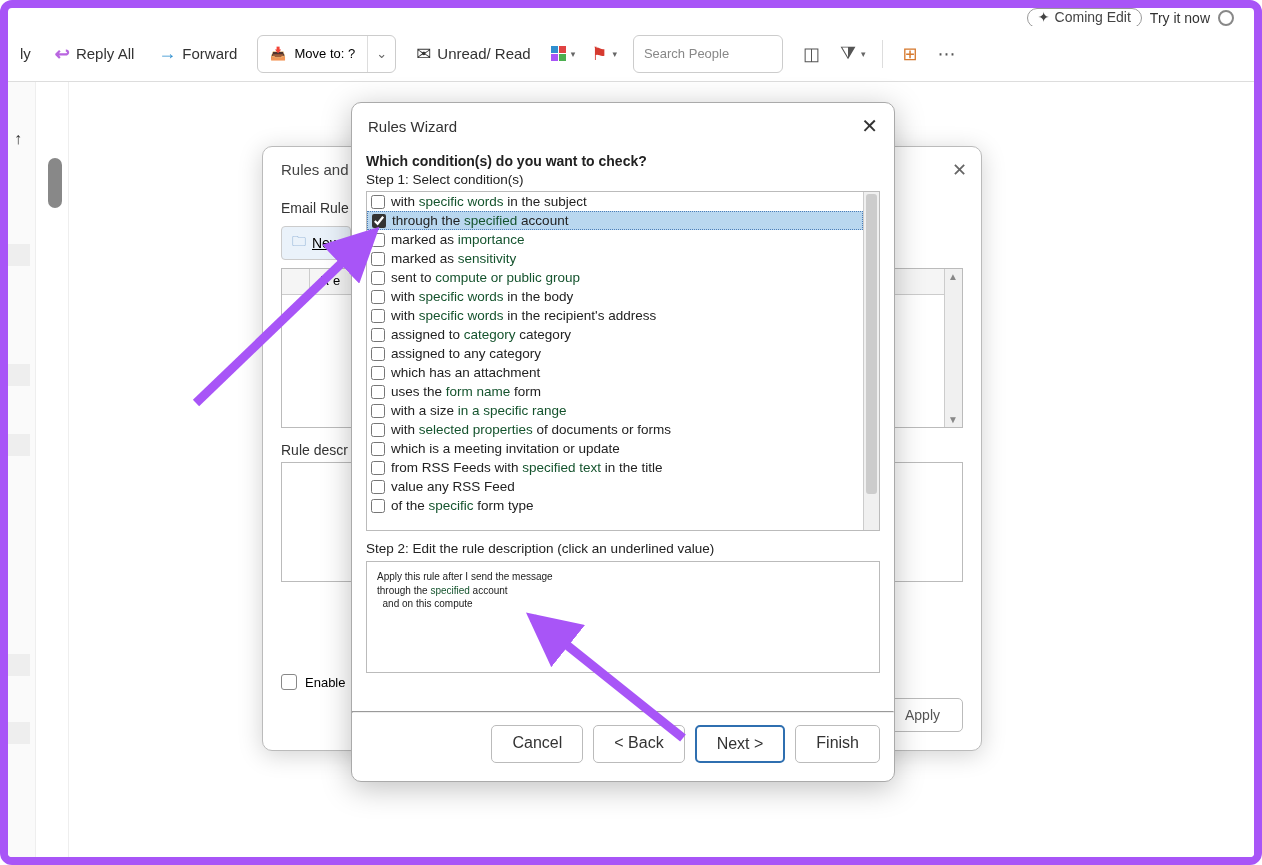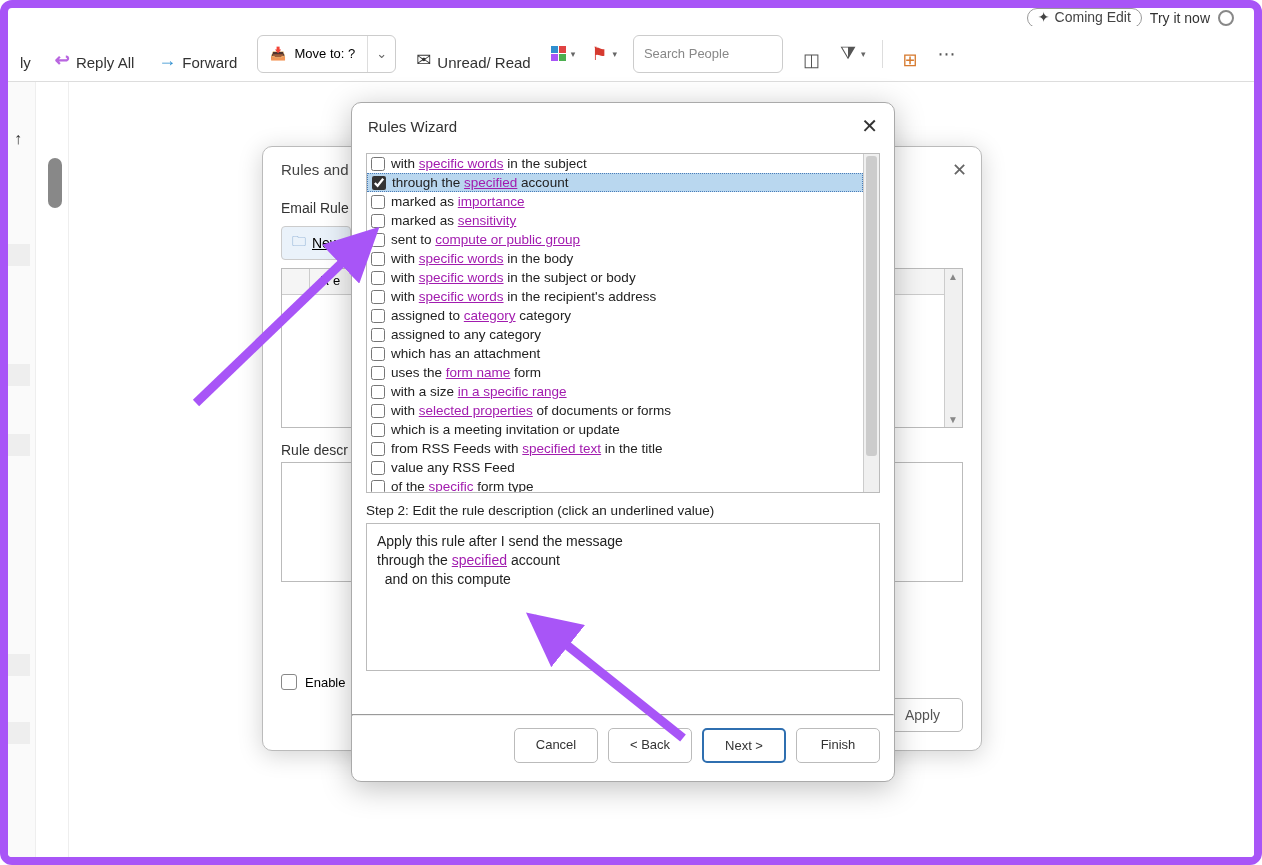--- a/index.html
+++ b/index.html
@@ -40,21 +40,21 @@
     height: 56px;
     border-bottom: 1px solid #ddd;
     display: flex;
     align-items: center;
     gap: 16px;
     padding: 0 8px;
     background: #fff;
   }
   .toolbar .tb-btn {
     display: inline-flex;
-    align-items: flex-end;
+    align-items: center;
     gap: 6px;
     color: #333;
     font-size: 15px;
     cursor: pointer;
     height: 34px;
     padding: 0 4px;
   }
   .toolbar .reply-ico { color: #b966e0; font-size: 18px; font-weight: bold; }
   .toolbar .fwd-ico { color: #2f8fcf; font-size: 18px; font-weight: bold; }
   .toolbar .move-box {
@@ -287,57 +287,57 @@
   }
   .cond-row.selected {
     background: #b9d7ef;
     border: 1px dotted #4a7db8;
   }
   .cond-row input[type="checkbox"] {
     width: 14px; height: 14px;
     margin-right: 6px;
     accent-color: #333;
   }
-  .link { color: #a21caf; text-decoration: underline; cursor: pointer; }
+  .link { color: #14532d; cursor: pointer; }
   .cond-scroll {
     position: absolute;
     right: 0; top: 0; bottom: 0;
     width: 16px;
     background: #f0f0f0;
     border-left: 1px solid #ccc;
   }
   .cond-scroll .thumb {
     position: absolute;
     top: 2px; left: 2px; right: 2px;
     height: 300px;
     background: #ccc;
     border-radius: 3px;
   }
   .step2 .desc-box2 {
     margin-top: 5px;
     border: 1px solid #bbb;
-    height: 148px;
+    height: 112px;
     padding: 8px 10px;
-    font-size: 14px;
+    font-size: 10px;
     color: #222;
     line-height: 1.35;
   }
   .wizard-footer {
     padding: 12px 14px 18px;
     display: flex;
     justify-content: flex-end;
     gap: 10px;
     border-top: none;
   }
   .wiz-btn {
     border: 1px solid #bbb;
     border-radius: 5px;
     padding: 8px 20px;
     background: #fff;
-    font-size: 13px;
+    font-size: 16px;
     color: #333;
     cursor: pointer;
     min-width: 84px;
     text-align: center;
   }
   .wiz-btn.primary {
     border: 2px solid #2f6fb0;
   }
 
   
@@ -448,20 +448,22 @@
   </div>
   <div class="apply-btn">Apply</div>
 </div>
 
 <div class="wizard">
   <div class="wizard-header">
     <span>Rules Wizard</span>
     <span class="x">✕</span>
   </div>
   <div class="wizard-body">
+    <div class="q">Which condition(s) do you want to check?</div>
+    <div class="step-lbl">Step 1: Select condition(s)</div>
 
     <div class="cond-box">
       <div class="cond-list" id="cond-list">
           <div class="cond-row">
             <input type="checkbox" style="">
             <span>with <span class="link">specific words</span> in the subject</span>
           </div>
           <div class="cond-row selected">
             <input type="checkbox" checked="" style="">
             <span>through the <span class="link">specified</span> account</span>
@@ -474,24 +476,20 @@
             <input type="checkbox" style="">
             <span>marked as <span class="link">sensitivity</span></span>
           </div>
           <div class="cond-row">
             <input type="checkbox" style="">
             <span>sent to <span class="link">compute or public group</span></span>
           </div>
           <div class="cond-row">
             <input type="checkbox" style="">
             <span>with <span class="link">specific words</span> in the body</span>
-          </div>
-          <div class="cond-row">
-            <input type="checkbox" style="">
-            <span>with <span class="link">specific words</span> in the subject or body</span>
           </div>
           <div class="cond-row">
             <input type="checkbox" style="">
             <span>with <span class="link">specific words</span> in the recipient's address</span>
           </div>
           <div class="cond-row">
             <input type="checkbox" style="">
             <span>assigned to <span class="link">category</span> category</span>
           </div>
           <div class="cond-row">

